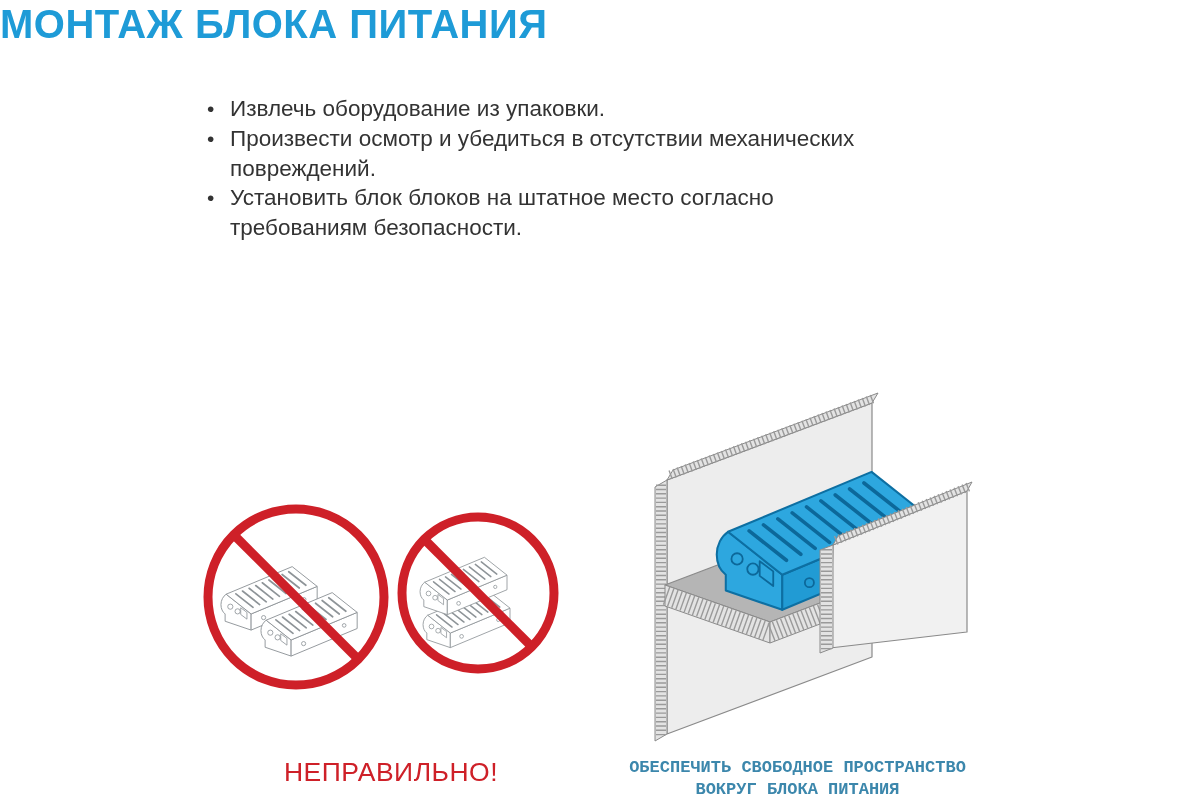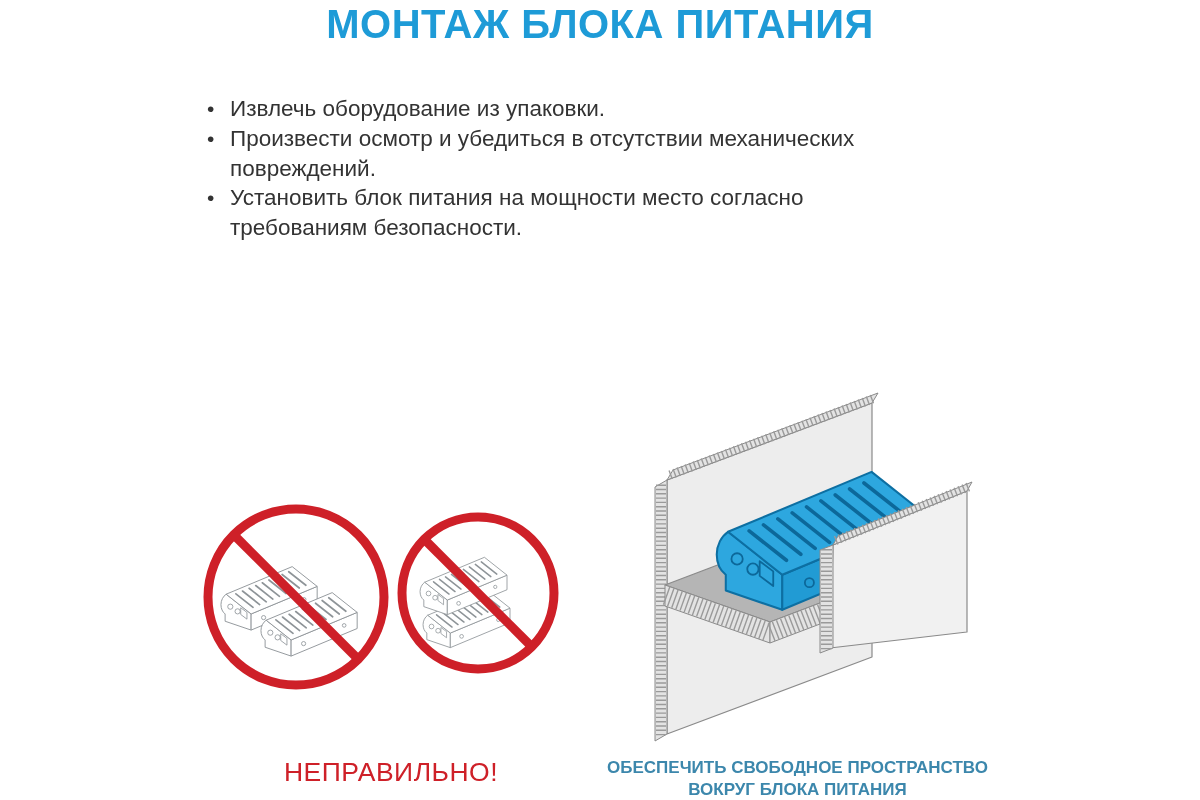--- a/index.html
+++ b/index.html
@@ -5,21 +5,21 @@
   html,body { margin:0; padding:0; }
   body {
     width:1200px; height:800px; background:#ffffff;
     font-family:"Liberation Sans", sans-serif;
     position:relative; overflow:hidden;
   }
   .page { position:absolute; inset:0; }
 
   .title {
     position:absolute; top:2px; left:0; width:1200px; margin:0;
-    text-align:center; font-size:40px; font-weight:800; letter-spacing:.5px;
+    text-align:left; font-size:40px; font-weight:800; letter-spacing:.5px;
     color:var(--accent_blue,#1E9BD7); white-space:nowrap;
   }
 
   .bullets {
     position:absolute; left:199px; top:94px; width:840px;
     margin:0; padding:0; list-style:none;
     color:var(--text_dark,#333333);
     font-size:22.5px; line-height:29.8px;
   }
   .bullets li { position:relative; padding-left:31px; white-space:pre-line; }
@@ -32,21 +32,21 @@
   .main-fig { position:absolute; left:620px; top:380px; }
 
   .wrong {
     position:absolute; left:200px; top:757px; width:382px;
     text-align:center; font-size:26.5px; font-weight:400; letter-spacing:.5px;
     color:var(--alert_red,#CE2028); white-space:nowrap;
   }
   .caption {
     position:absolute; left:600px; top:757px; width:395px;
     text-align:center; font-size:17px; line-height:21.5px; font-weight:600;
-    color:var(--caption_blue,#3C87AC); white-space:pre-line;
+    color:var(--caption_blue,#3C87AC); white-space:pre-line;font-family:Liberation Mono, monospace;
   }
 
   .prohibit-ring { stroke:var(--alert_red,#CE2028); stroke-width:9; fill:none; }
   .prohibit-slash { stroke:var(--alert_red,#CE2028); stroke-width:9; stroke-linecap:butt; }
 
   .panel-face  { fill:#EDEDED; stroke:#8A8A8A; stroke-width:1.2; stroke-linejoin:round; }
   .panel-face2 { fill:#F1F1F1; stroke:#8A8A8A; stroke-width:1.2; stroke-linejoin:round; }
   .edge-strip  { fill:#E3E3E3; stroke:#8A8A8A; stroke-width:1; stroke-linejoin:round; }
   .hatch       { stroke:#9A9A9A; fill:none; }
   .shelf-top   { fill:#B5B5B5; stroke:#8A8A8A; stroke-width:1.2; stroke-linejoin:round; }
@@ -55,21 +55,21 @@
 <body>
 
 <div class="page">
 
   <h1 class="title">МОНТАЖ БЛОКА ПИТАНИЯ</h1>
 
   <ul class="bullets">
     <li>Извлечь оборудование из упаковки.</li>
     <li>Произвести осмотр и убедиться в отсутствии механических
 повреждений.</li>
-    <li>Установить блок питания на мощности место согласно
+    <li>Установить блок блоков на штатное место согласно
 требованиям безопасности.</li>
   </ul>
 
   <svg width="0" height="0" style="position:absolute" aria-hidden="true">
     <defs>
       <g id="psu-unit">
 
         <path style="fill:var(--psu-fill,#ffffff);stroke:var(--psu-stroke,#8E9498)" stroke-width="1.8" stroke-linejoin="round" d="M8,60 L56,98 L56,129 L6,112 L6,98 C1,94 -2,88 -2,80 C-2,72 2,64 8,60 Z"></path>
 
         <path style="fill:var(--psu-fill2,#ffffff);stroke:var(--psu-stroke,#8E9498)" stroke-width="1.8" stroke-linejoin="round" d="M56,98 L183,45 L183,76 L56,129 Z"></path>

